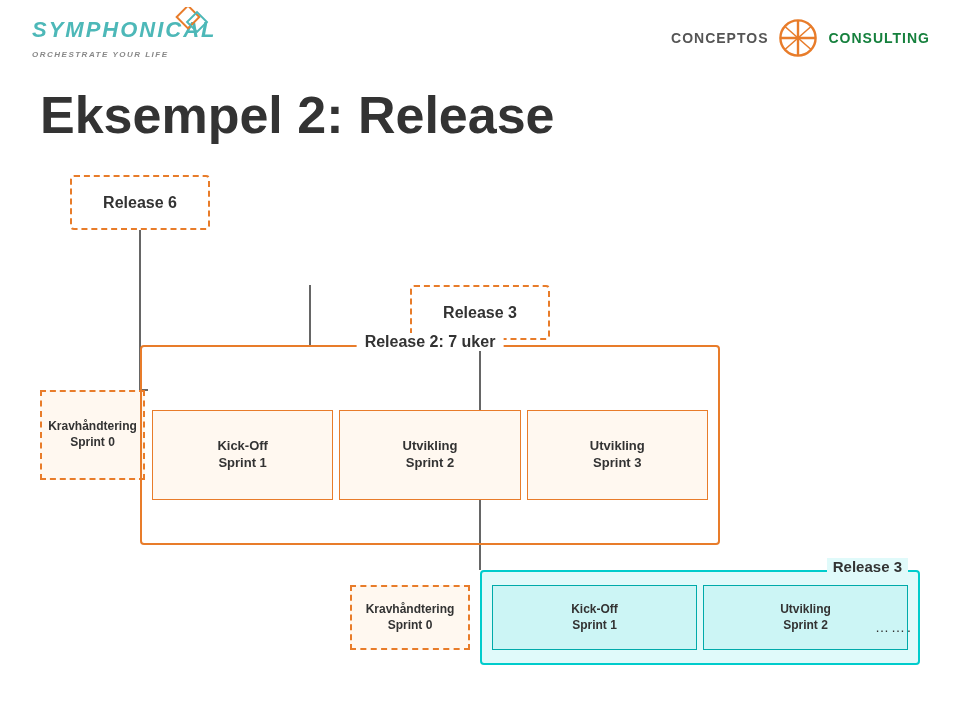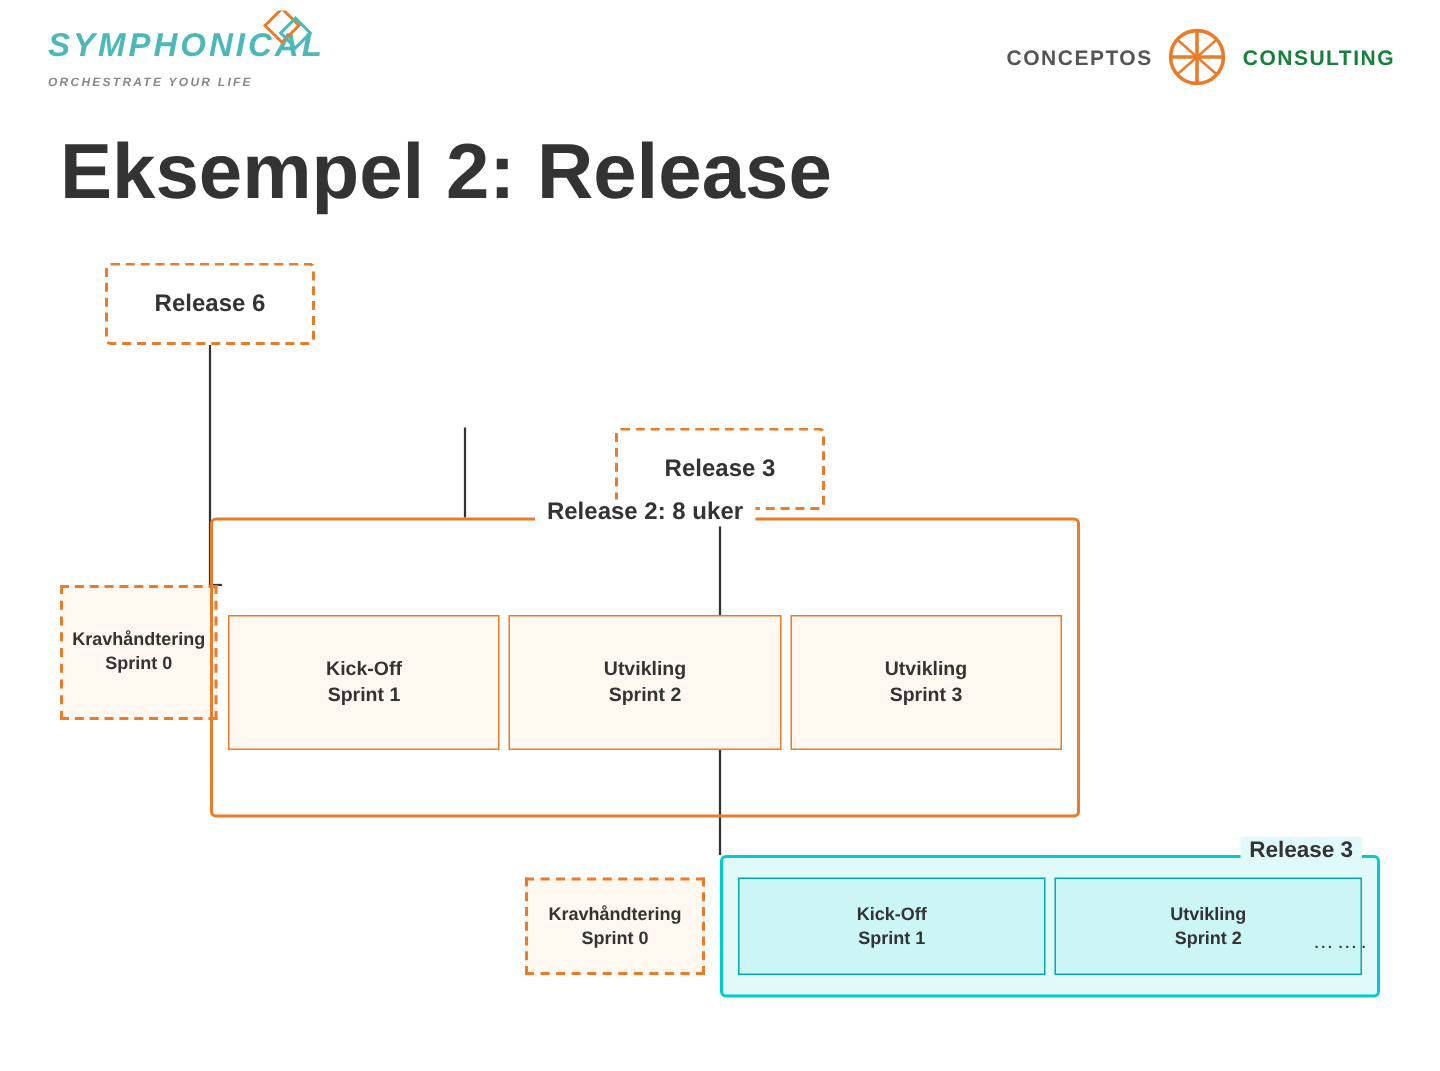--- a/index.html
+++ b/index.html
@@ -312,21 +312,21 @@
 
     <div class="release-box release3-top">
       <span>Release 3</span>
     </div>
 
     <div class="krav-box">
       <span>Kravhåndtering<br>Sprint 0</span>
     </div>
 
     <div class="release2-container">
-      <div class="release2-label">Release 2: 8 uker</div>
+      <div class="release2-label">Release 2: 7 uker</div>
       <div class="sprint-row">
         <div class="sprint-box">
           <span>Kick-Off<br>Sprint 1</span>
         </div>
         <div class="sprint-box">
           <span>Utvikling<br>Sprint 2</span>
         </div>
         <div class="sprint-box">
           <span>Utvikling<br>Sprint 3</span>
         </div>

